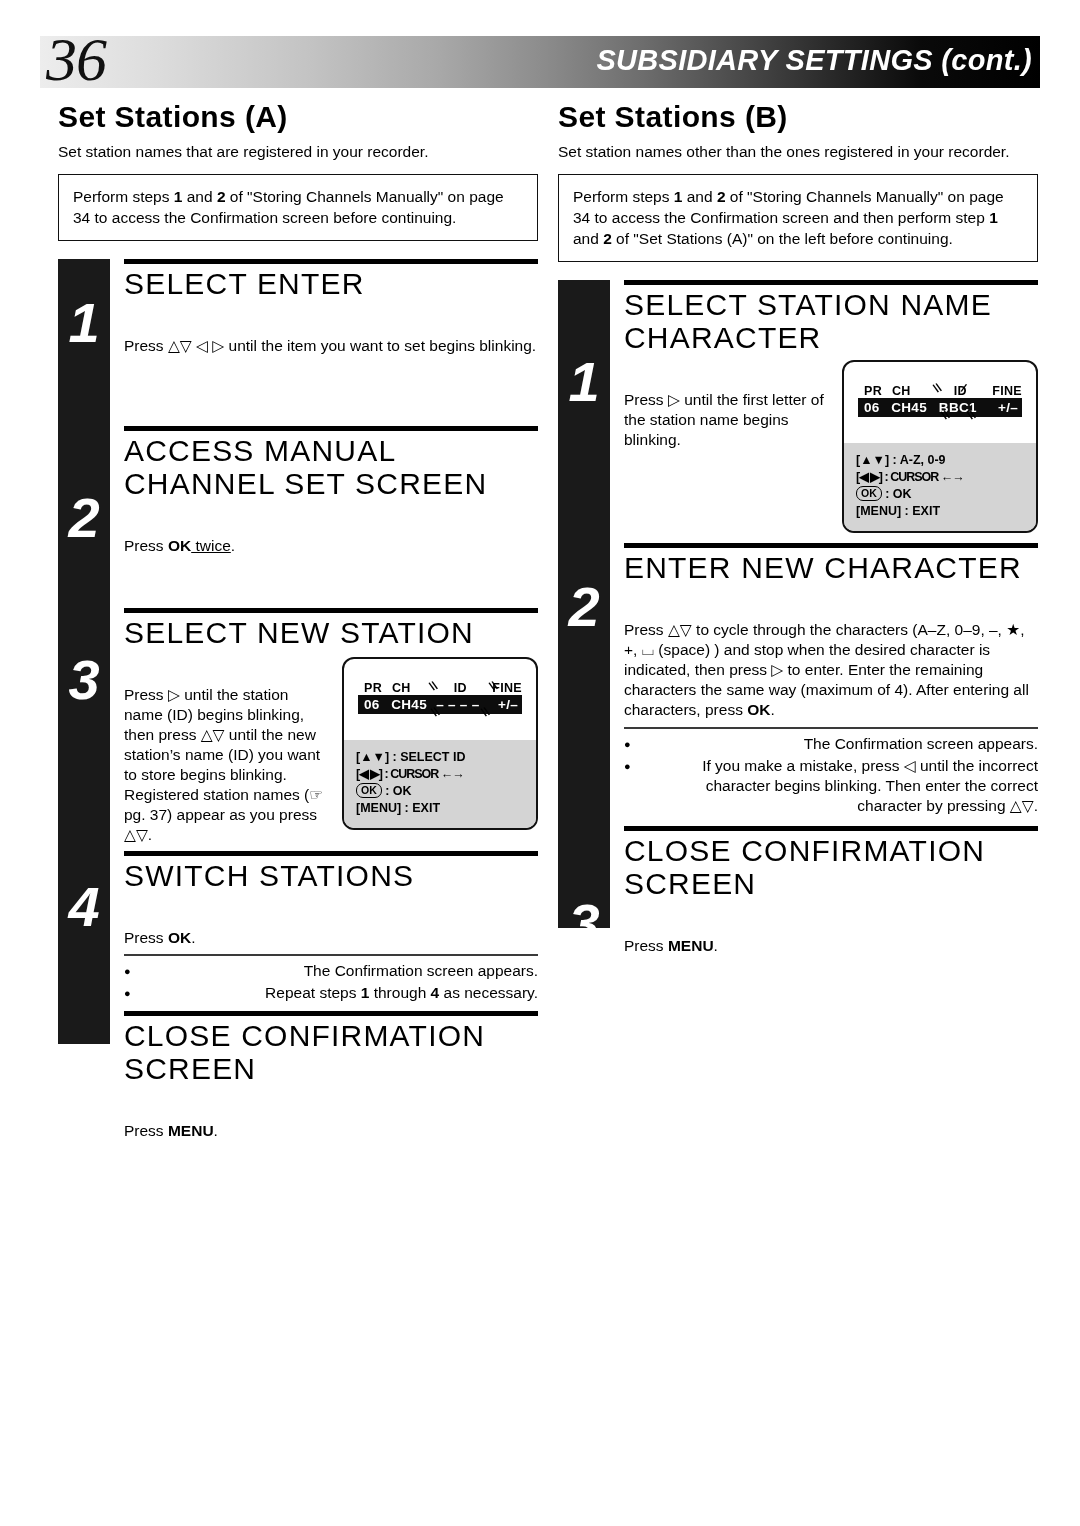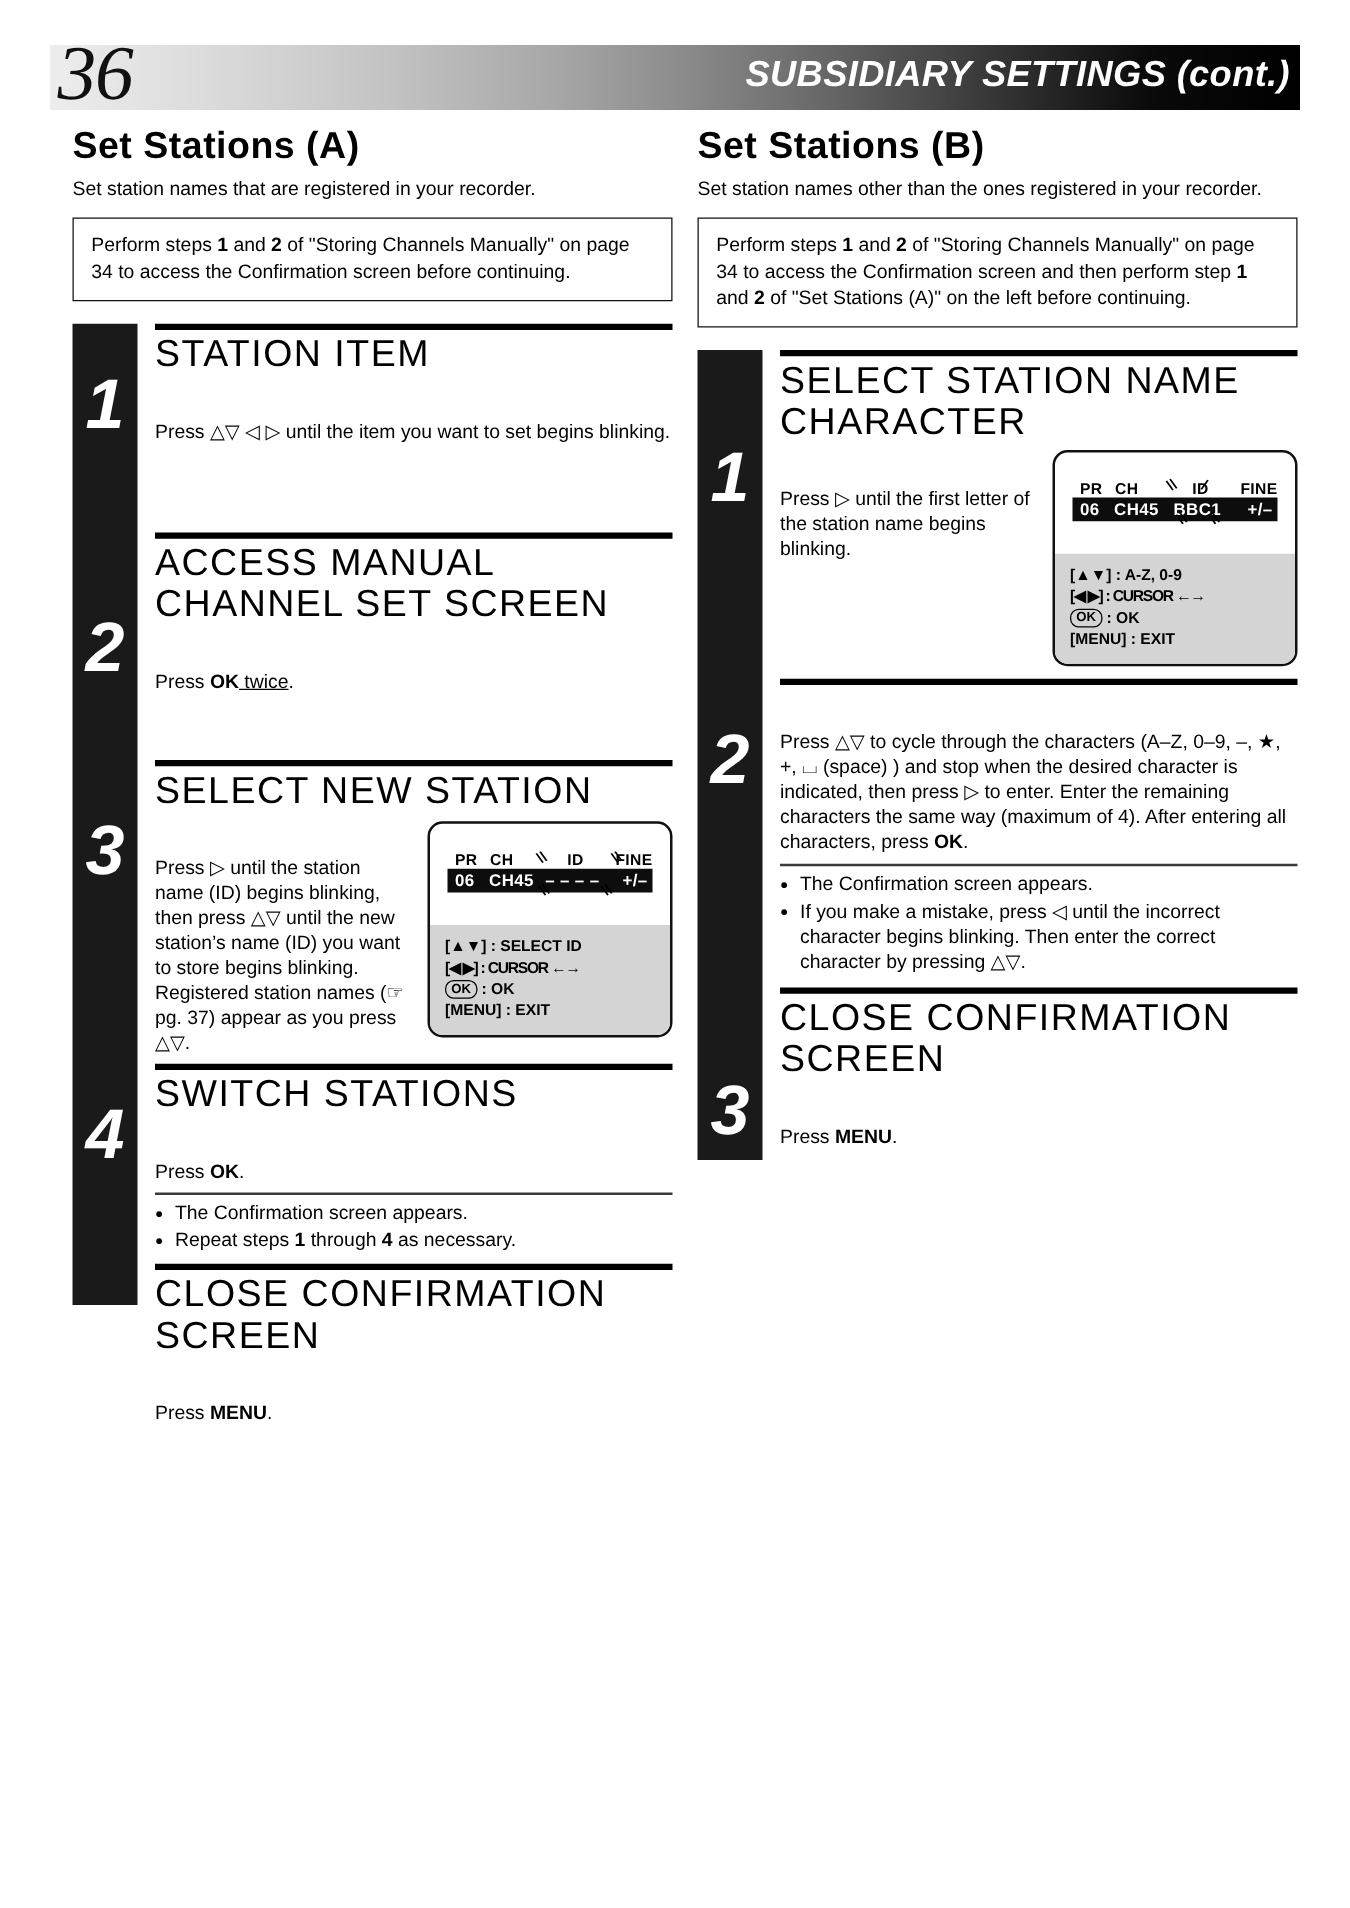--- a/index.html
+++ b/index.html
@@ -104,21 +104,21 @@
   .stepbody{
     font-size:15.5px;
     line-height:20px;
     margin-top:36px;
   }
   .stepbody b{font-weight:bold;}
   .u{text-decoration:underline;}
   .bullets{margin:4px 0 0 0;padding:0;list-style:none;}
   .bullets li{
     position:relative;padding-left:16px;margin-bottom:2px;
-    font-size:15.5px;line-height:20px;
+    font-size:15.5px;line-height:20px;text-align:right;
   }
   .bullets li:before{
     content:"\25CF";position:absolute;left:0;top:0;font-size:11px;line-height:20px;
   }
   .flowtext{overflow:hidden;}
 
   
   .tvfig{
     border:2px solid #111;
     border-radius:12px;
@@ -191,21 +191,21 @@
       <span>Perform steps </span><b>1</b><span> and </span><b>2</b><span> of "Storing Channels Manually" on page 34 to access the Confirmation screen before continuing.</span>
     </div>
 
     <div class="steps">
       <div class="numbar" style="height:785px;"></div>
       <div class="stepslist">
 
         <div class="step">
           <div class="rule"></div>
           <div class="stepnum" style="top:36px;left:-52px;">1</div>
-          <div class="steph">STATION ITEM</div>
+          <div class="steph">SELECT ENTER</div>
           <div class="stepbody" style="min-height:90px;">Press △▽ ◁ ▷ until the item you want to set begins blinking.</div>
         </div>
 
         <div class="step">
           <div class="rule"></div>
           <div class="stepnum" style="top:64px;left:-52px;">2</div>
           <div class="steph">ACCESS MANUAL CHANNEL SET SCREEN</div>
           <div class="stepbody" style="min-height:72px;">
             <span>Press </span><b>OK</b><span class="u"> twice</span><span>.</span>
           </div>
@@ -329,20 +329,21 @@
             </div>
           </div>
 
           <div class="stepbody flowtext">Press ▷ until the first letter of the station name begins blinking.</div>
           <div style="clear:both;height:6px;"></div>
         </div>
 
         <div class="step">
           <div class="rule"></div>
           <div class="stepnum" style="top:36px;left:-52px;">2</div>
+          <div class="steph">ENTER NEW CHARACTER</div>
           <div class="stepbody">
             <span>Press △▽ to cycle through the characters (A–Z, 0–9, –, ★, +, ⌴ (space) ) and stop when the desired character is indicated, then press ▷ to enter. Enter the remaining characters the same way (maximum of 4). After entering all characters, press </span><b>OK</b><span>.</span>
           </div>
           <div class="rule thin" style="margin-top:7px;margin-bottom:5px;"></div>
           <ul class="bullets">
             <li>The Confirmation screen appears.</li>
             <li>If you make a mistake, press ◁ until the incorrect character begins blinking. Then enter the correct character by pressing △▽.</li>
           </ul>
         </div>
 

